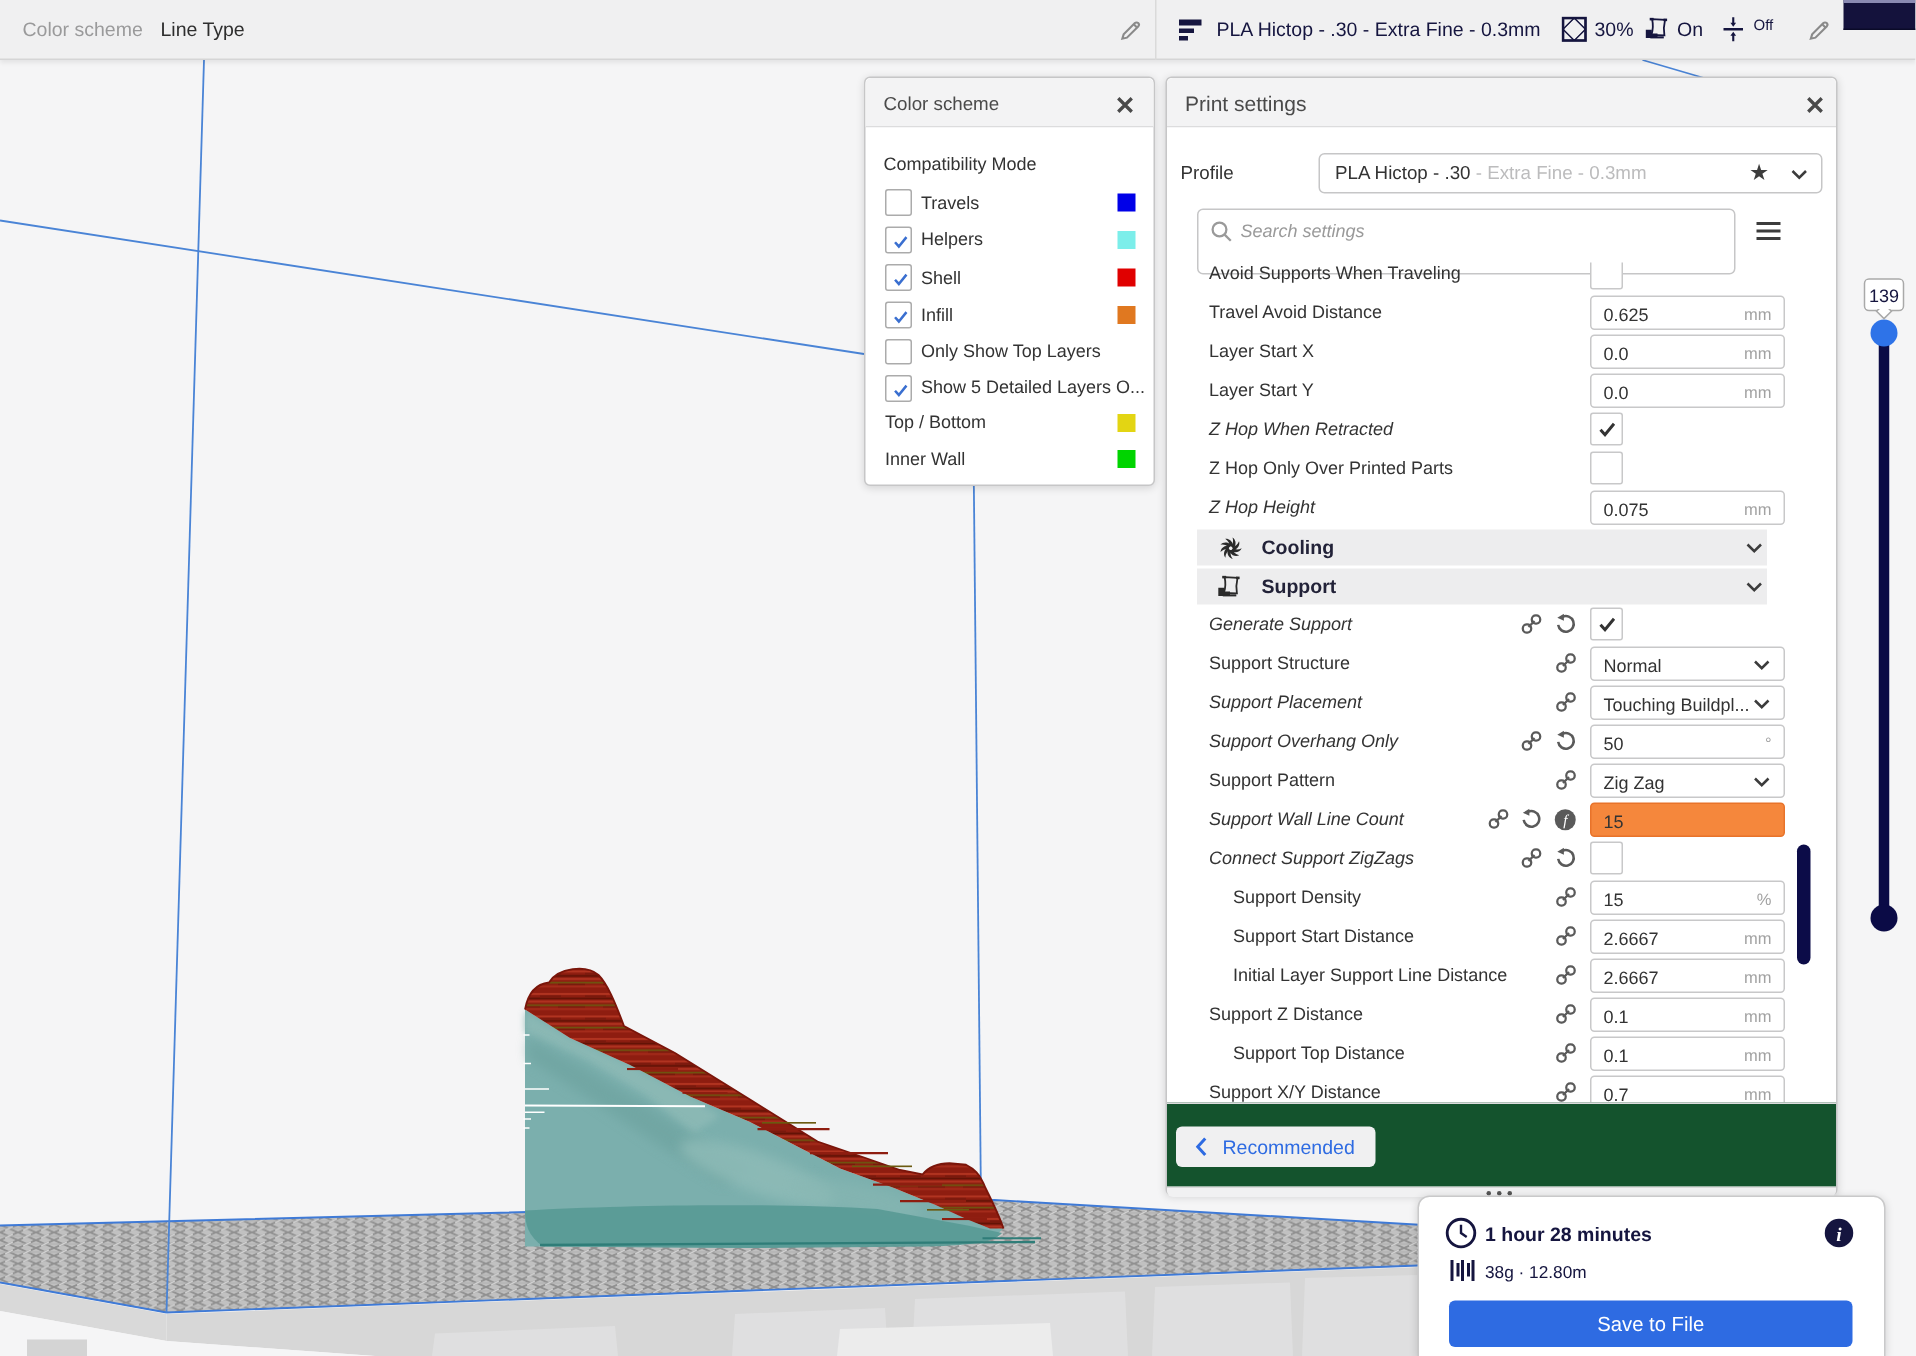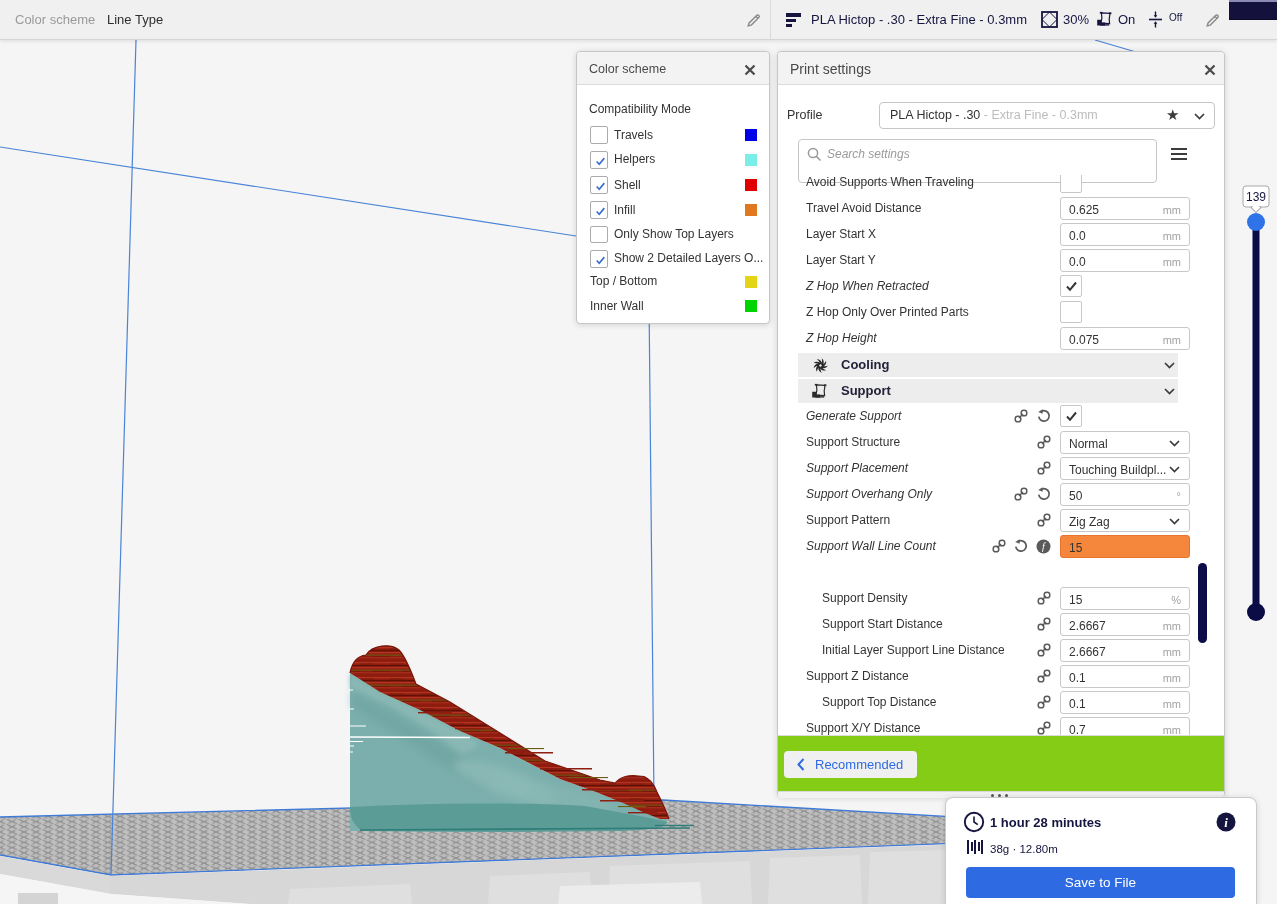--- a/index.html
+++ b/index.html
@@ -169,21 +169,21 @@
       </div>
 <span class="clabel" style="top:150.6px">Infill</span>
 <div class="swatch" style="top:152.1px;background:#e07820"></div>
 <div class="ccb" style="top:173.7px"></div>
 <span class="clabel" style="top:174.9px">Only Show Top Layers</span>
 <div class="ccb" style="top:198.2px">
         <svg width="11" height="11" viewBox="0 0 13 13" style="position:absolute;left:4px;top:4px">
           <path d="M2,6.5 L5,9.8 L11,2.5" fill="none" stroke="#3a6fd0" stroke-width="2"></path>
         </svg>
       </div>
-<span class="clabel" style="top:199.4px">Show 2 Detailed Layers O...</span>
+<span class="clabel" style="top:199.4px">Show 5 Detailed Layers O...</span>
 <span class="clabel2" style="top:222.0px">Top / Bottom</span>
 <div class="swatch" style="top:223.5px;background:#e3d513"></div>
 <span class="clabel2" style="top:246.5px">Inner Wall</span>
 <div class="swatch" style="top:248.0px;background:#00d400"></div>
     </div>
   </div>
 <div class="panel" style="left:777px;top:51px;width:448px;height:746px">
     <div class="phead">Print settings</div>
     <svg style="position:absolute;left:426px;top:12px" width="12" height="12" viewBox="0 0 12 12">
       <path d="M1.5,1.5 L10.5,10.5 M10.5,1.5 L1.5,10.5" stroke="#4a4a4a" stroke-width="2.2"></path>
@@ -385,20 +385,35 @@
           <g stroke="#5a5a5a" stroke-width="1.5" fill="none">
             <rect x="1.2" y="7.2" width="5.6" height="5.6" rx="2.6"></rect>
             <rect x="7.2" y="1.2" width="5.6" height="5.6" rx="2.6"></rect>
             <line x1="5" y1="9" x2="9" y2="5"></line>
           </g>
         </svg>
         <div class="inp" style="background:#f5873c;border-color:#e8732a">
           <span>15</span>
         </div>
       </div>
+<div class="prow" style="top:384.0px">
+        <span class="plabel" style="left:28px;font-style:italic;">Connect Support ZigZags</span>
+        <svg style="position:absolute;left:258.5px;top:6px" width="14" height="14" viewBox="0 0 14 14">
+          <path d="M4.6,2.3 A5.2,5.2 0 1 1 1.8,7.6" fill="none" stroke="#5a5a5a" stroke-width="1.7"></path>
+          <polygon points="5.6,0.2 5.6,4.8 1.2,2.9" fill="#5a5a5a"></polygon>
+        </svg>
+        <svg style="position:absolute;left:236.0px;top:6px" width="14" height="14" viewBox="0 0 14 14">
+          <g stroke="#5a5a5a" stroke-width="1.5" fill="none">
+            <rect x="1.2" y="7.2" width="5.6" height="5.6" rx="2.6"></rect>
+            <rect x="7.2" y="1.2" width="5.6" height="5.6" rx="2.6"></rect>
+            <line x1="5" y1="9" x2="9" y2="5"></line>
+          </g>
+        </svg>
+        <div class="cb"></div>
+      </div>
 <div class="prow" style="top:410.0px">
         <span class="plabel" style="left:44px;">Support Density</span>
         <svg style="position:absolute;left:258.5px;top:6px" width="14" height="14" viewBox="0 0 14 14">
           <g stroke="#5a5a5a" stroke-width="1.5" fill="none">
             <rect x="1.2" y="7.2" width="5.6" height="5.6" rx="2.6"></rect>
             <rect x="7.2" y="1.2" width="5.6" height="5.6" rx="2.6"></rect>
             <line x1="5" y1="9" x2="9" y2="5"></line>
           </g>
         </svg>
         <div class="inp">
@@ -471,21 +486,21 @@
             <line x1="5" y1="9" x2="9" y2="5"></line>
           </g>
         </svg>
         <div class="inp">
           <span>0.7</span>
           <span class="unit">mm</span>
         </div>
       </div>
     </div>
     <div style="position:absolute;left:420px;top:511px;width:9px;height:80px;border-radius:4.5px;background:#0c0c48"></div>
-    <div style="position:absolute;left:0;top:683px;width:446px;height:56px;border-top:1px solid #dcdcdd;background:#84cc16">
+    <div style="position:absolute;left:0;top:683px;width:446px;height:56px;border-top:1px solid #dcdcdd;background:#14532d">
       <div style="position:absolute;left:6px;top:15px;width:133px;height:27px;background:#f0f0f1;border-radius:4px">
         <svg style="position:absolute;left:13px;top:7px" width="8" height="13" viewBox="0 0 8 13">
           <path d="M6.5,1 L1.5,6.5 L6.5,12" fill="none" stroke="#2e6be2" stroke-width="2"></path>
         </svg>
         <span style="position:absolute;left:31px;top:6px;font-size:13px;color:#2e6be2">Recommended</span>
       </div>
     </div>
     <div style="position:absolute;left:0;top:739px;width:446px;height:7px;background:#f1f1f2;border-top:1px solid #d8d8d9;border-radius:0 0 4px 4px">
       <div style="position:absolute;left:213px;top:1.5px;width:3.4px;height:3.4px;border-radius:50%;background:#555"></div>
       <div style="position:absolute;left:220px;top:1.5px;width:3.4px;height:3.4px;border-radius:50%;background:#555"></div>

